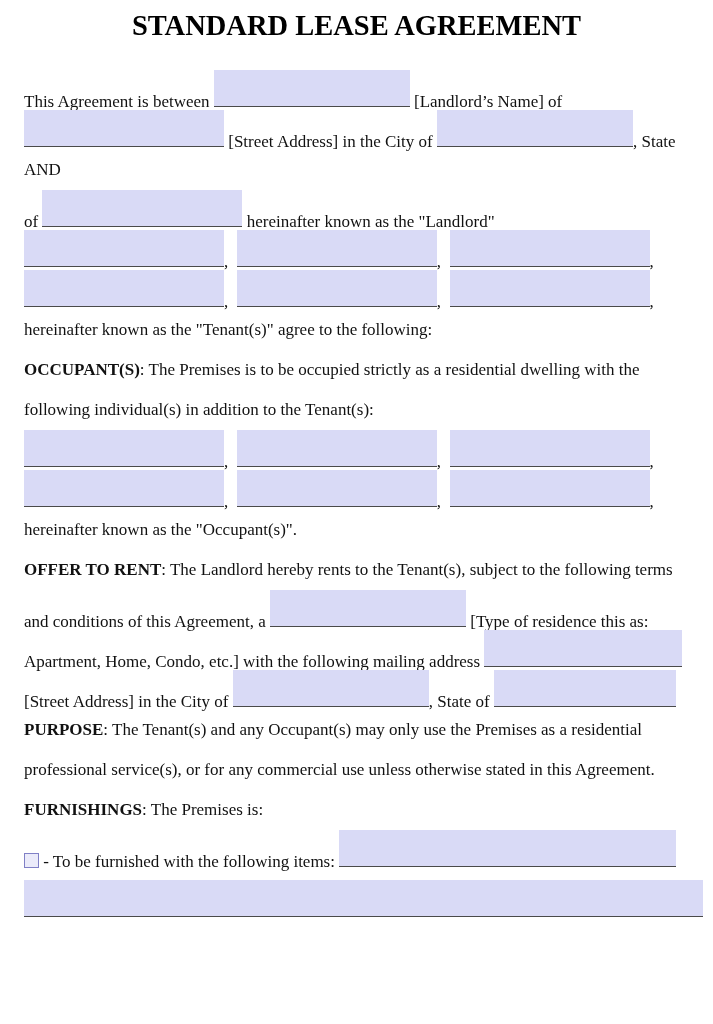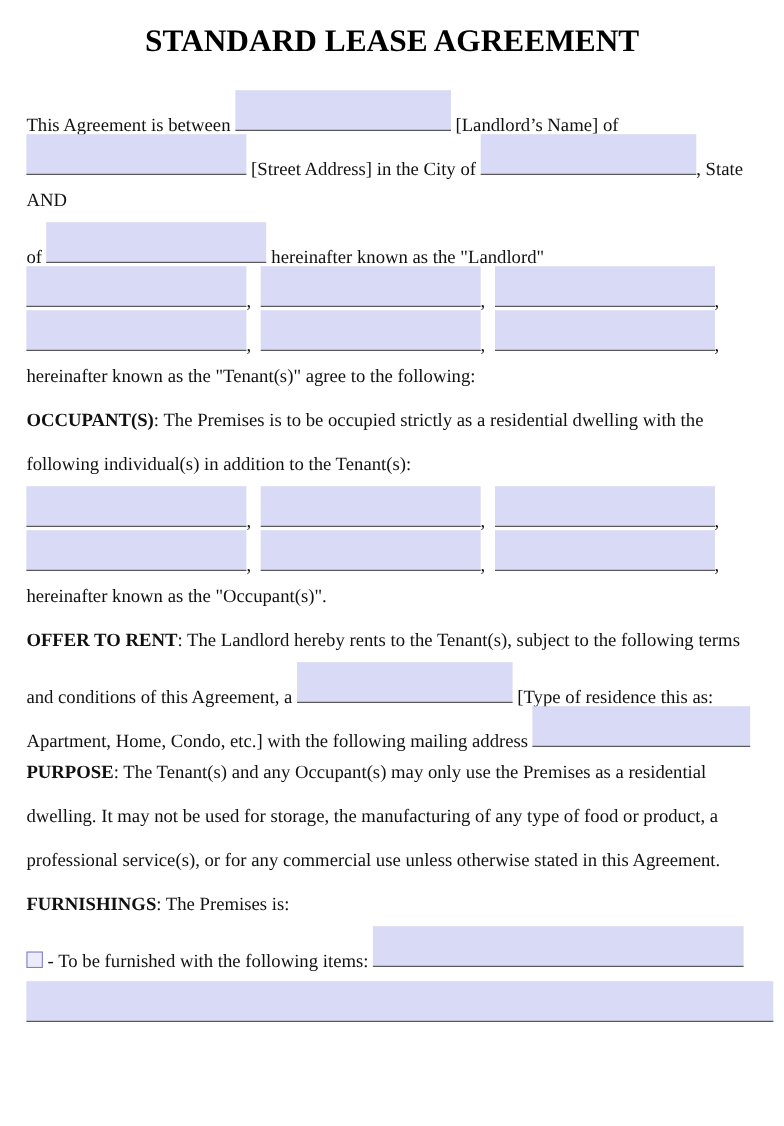--- a/index.html
+++ b/index.html
@@ -11,21 +11,21 @@
     width: 713px;
     height: 1024px;
     overflow: hidden;
     font-family: "Liberation Serif", "DejaVu Serif", serif;
     color: var(--text-color, #111111);
   }
   .page {
     box-sizing: border-box;
     width: 713px;
     height: 1024px;
-    padding: 16px 10px 0 10px;
+    padding: 4px 10px 0 10px;
     background: var(--page-background, #ffffff);
   }
   h1.doc-title {
     margin: 4px 0 26px 0;
     text-align: center;
     font-size: 28.5px;
     line-height: 36px;
     font-weight: 700;
     color: #000000;
     white-space: nowrap;
@@ -76,20 +76,20 @@
       <div class="line"><span class="field" style="width: 200px;"></span><span class="run">,  </span><span class="field" style="width: 200px;"></span><span class="run">,  </span><span class="field" style="width: 200px;"></span><span class="run">,</span></div>
       <div class="line"><span class="run">hereinafter known as the "Tenant(s)" agree to the following:</span></div>
       <div class="line"><span class="run bold">OCCUPANT(S)</span><span class="run">: The Premises is to be occupied strictly as a residential dwelling with the</span></div>
       <div class="line"><span class="run">following individual(s) in addition to the Tenant(s):</span></div>
       <div class="line"><span class="field" style="width: 200px;"></span><span class="run">,  </span><span class="field" style="width: 200px;"></span><span class="run">,  </span><span class="field" style="width: 200px;"></span><span class="run">,</span></div>
       <div class="line"><span class="field" style="width: 200px;"></span><span class="run">,  </span><span class="field" style="width: 200px;"></span><span class="run">,  </span><span class="field" style="width: 200px;"></span><span class="run">,</span></div>
       <div class="line"><span class="run">hereinafter known as the "Occupant(s)".</span></div>
       <div class="line"><span class="run bold">OFFER TO RENT</span><span class="run">: The Landlord hereby rents to the Tenant(s), subject to the following terms</span></div>
       <div class="line"><span class="run">and conditions of this Agreement, a </span><span class="field" style="width: 196px;"></span><span class="run"> [Type of residence this as:</span></div>
       <div class="line"><span class="run">Apartment, Home, Condo, etc.] with the following mailing address </span><span class="field" style="width: 198px;"></span></div>
+      <div class="line"><span class="run">[Street Address] in the City of </span><span class="field" style="width: 196px;"></span><span class="run">, State of </span><span class="field" style="width: 182px;"></span></div>
       <div class="line"><span class="run bold">PURPOSE</span><span class="run">: The Tenant(s) and any Occupant(s) may only use the Premises as a residential</span></div>
-      <div class="line"><span class="run">dwelling. It may not be used for storage, the manufacturing of any type of food or product, a</span></div>
       <div class="line"><span class="run">professional service(s), or for any commercial use unless otherwise stated in this Agreement.</span></div>
       <div class="line"><span class="run bold">FURNISHINGS</span><span class="run">: The Premises is:</span></div>
       <div class="line"><span class="checkbox"></span><span class="run"> - To be furnished with the following items: </span><span class="field" style="width: 337px;"></span></div>
       <div class="line bar"><span class="field full"></span></div>
     </div>
 </div>
 
 </body></html>

